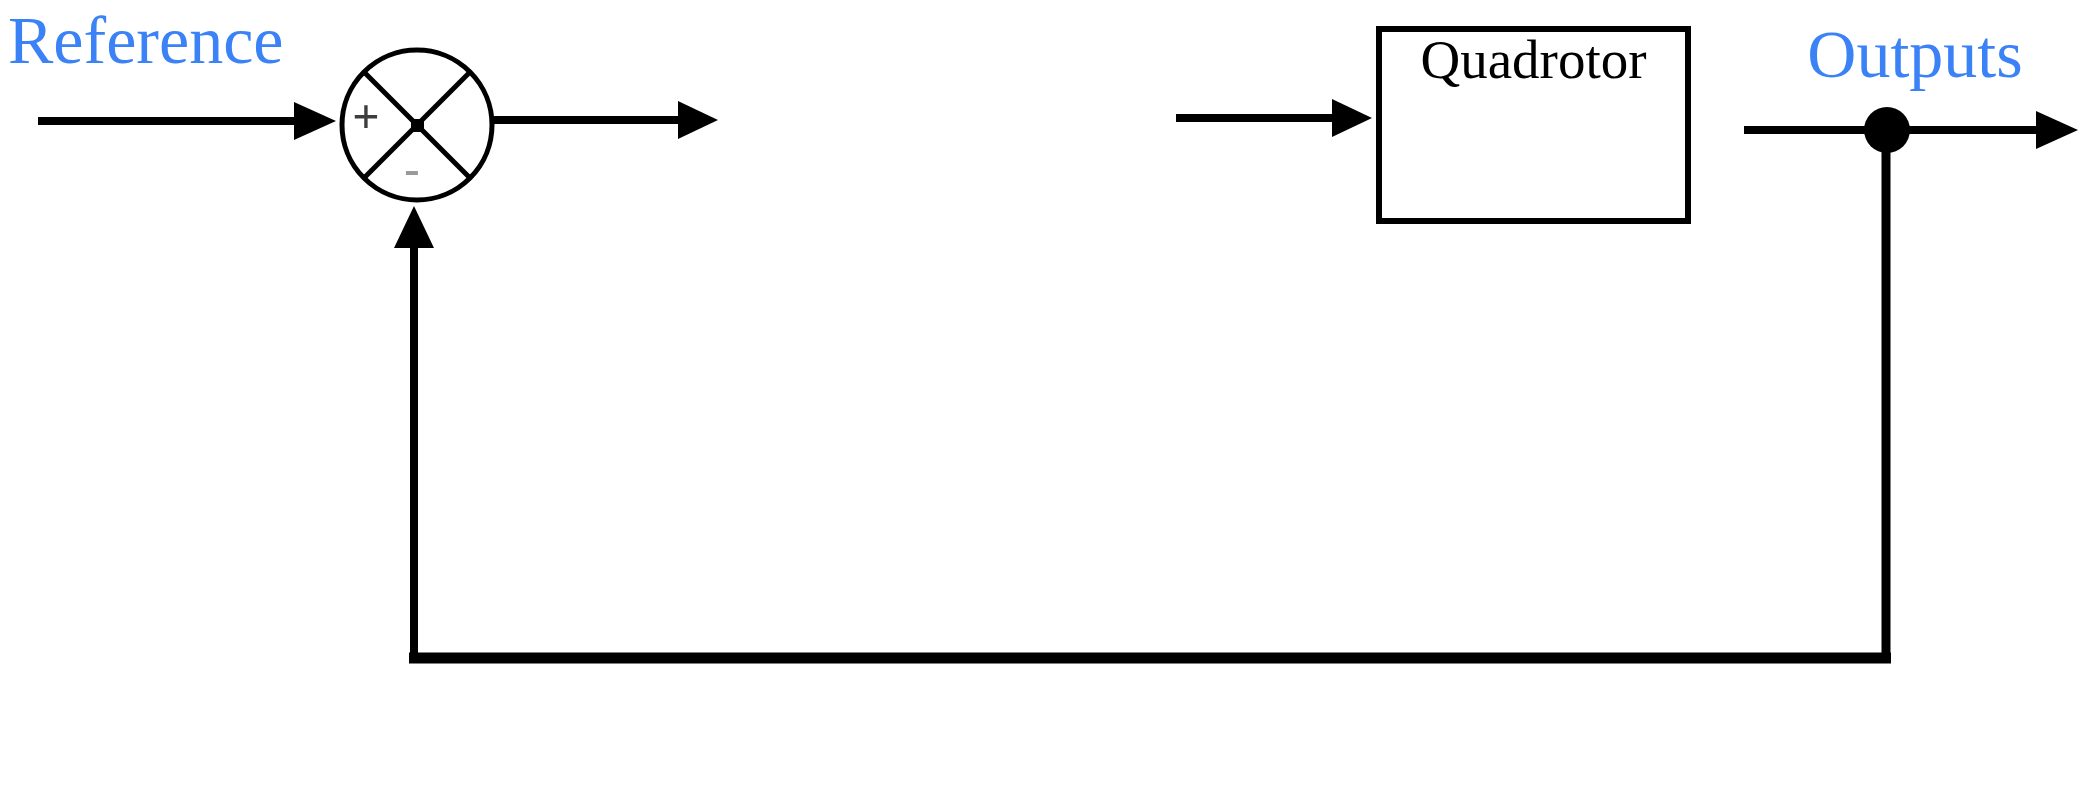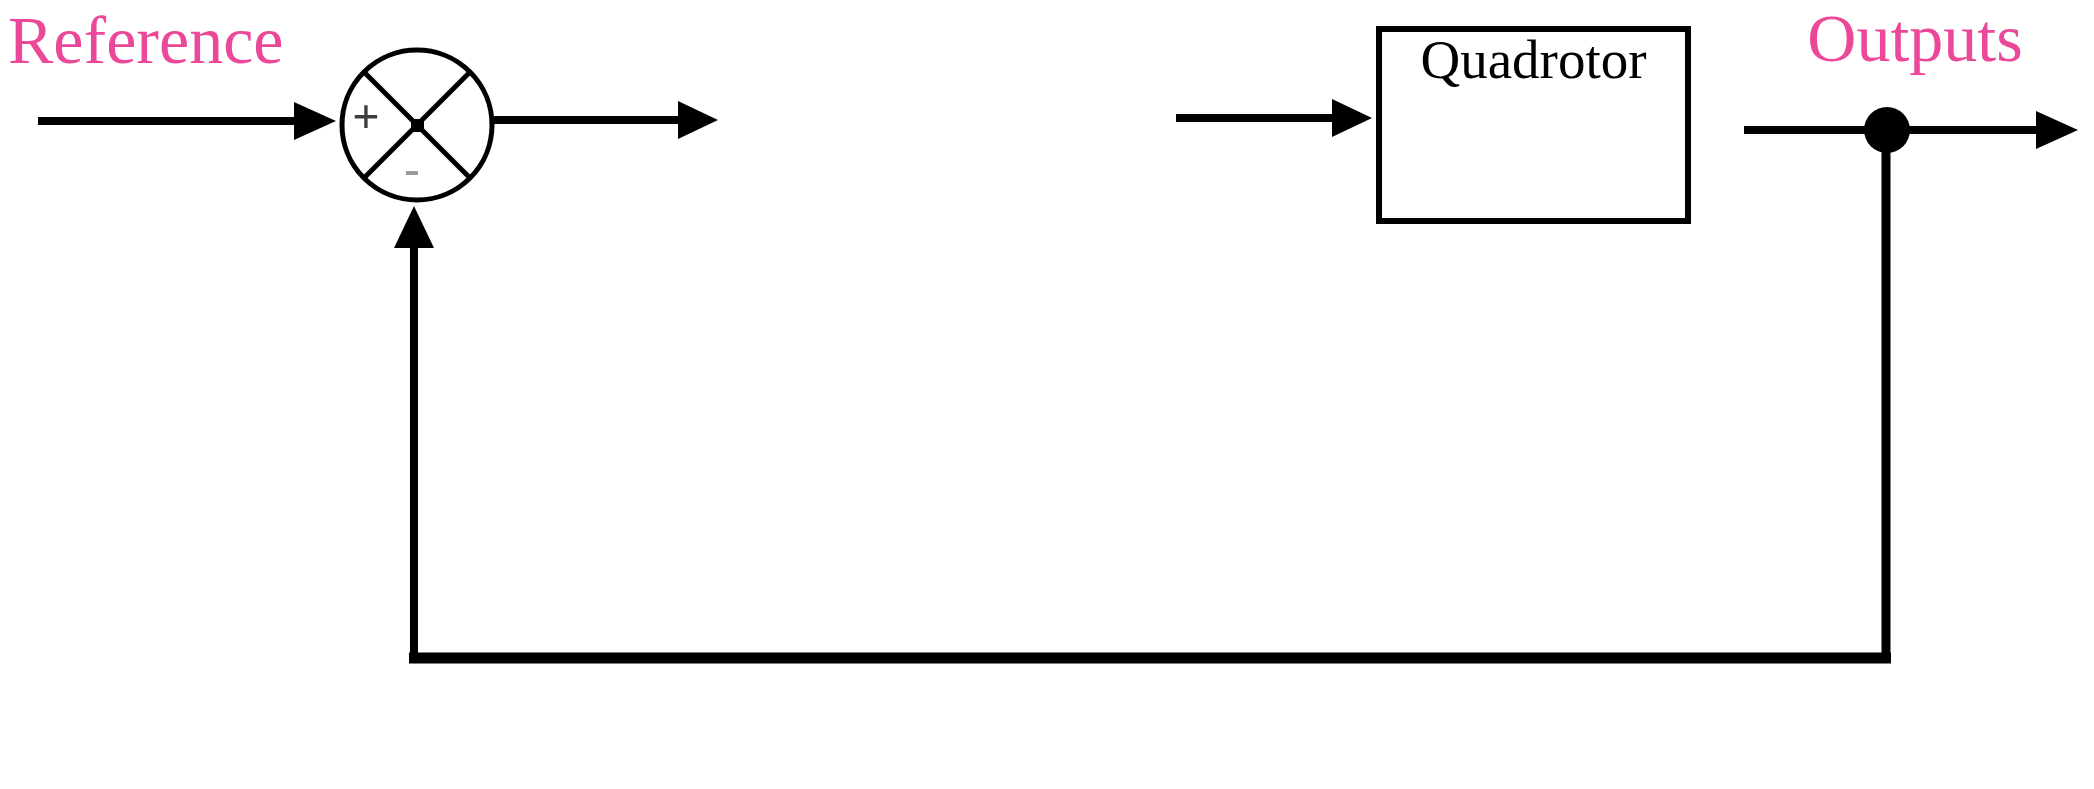--- a/index.html
+++ b/index.html
@@ -16,30 +16,30 @@
     overflow: hidden;
   }
   svg.wires {
     position: absolute;
     left: 0; top: 0;
     width: 2094px;
     height: 789px;
   }
   .label {
     position: absolute;
-    color: #ec4899;
+    color: #3b82f6;
     white-space: nowrap;
     line-height: 1;
   }
   .label.reference {
     left: 8px; top: 6px;
     font-size: 68px;
   }
   .label.outputs {
-    left: 1798px; top: 4px;
+    left: 1798px; top: 20px;
     width: 234px;
     text-align: center;
     font-size: 68px;
   }
   .label.feedback {
     left: 1040px; top: 712px;
     width: 292px;
     text-align: center;
     font-size: 68px;
   }

